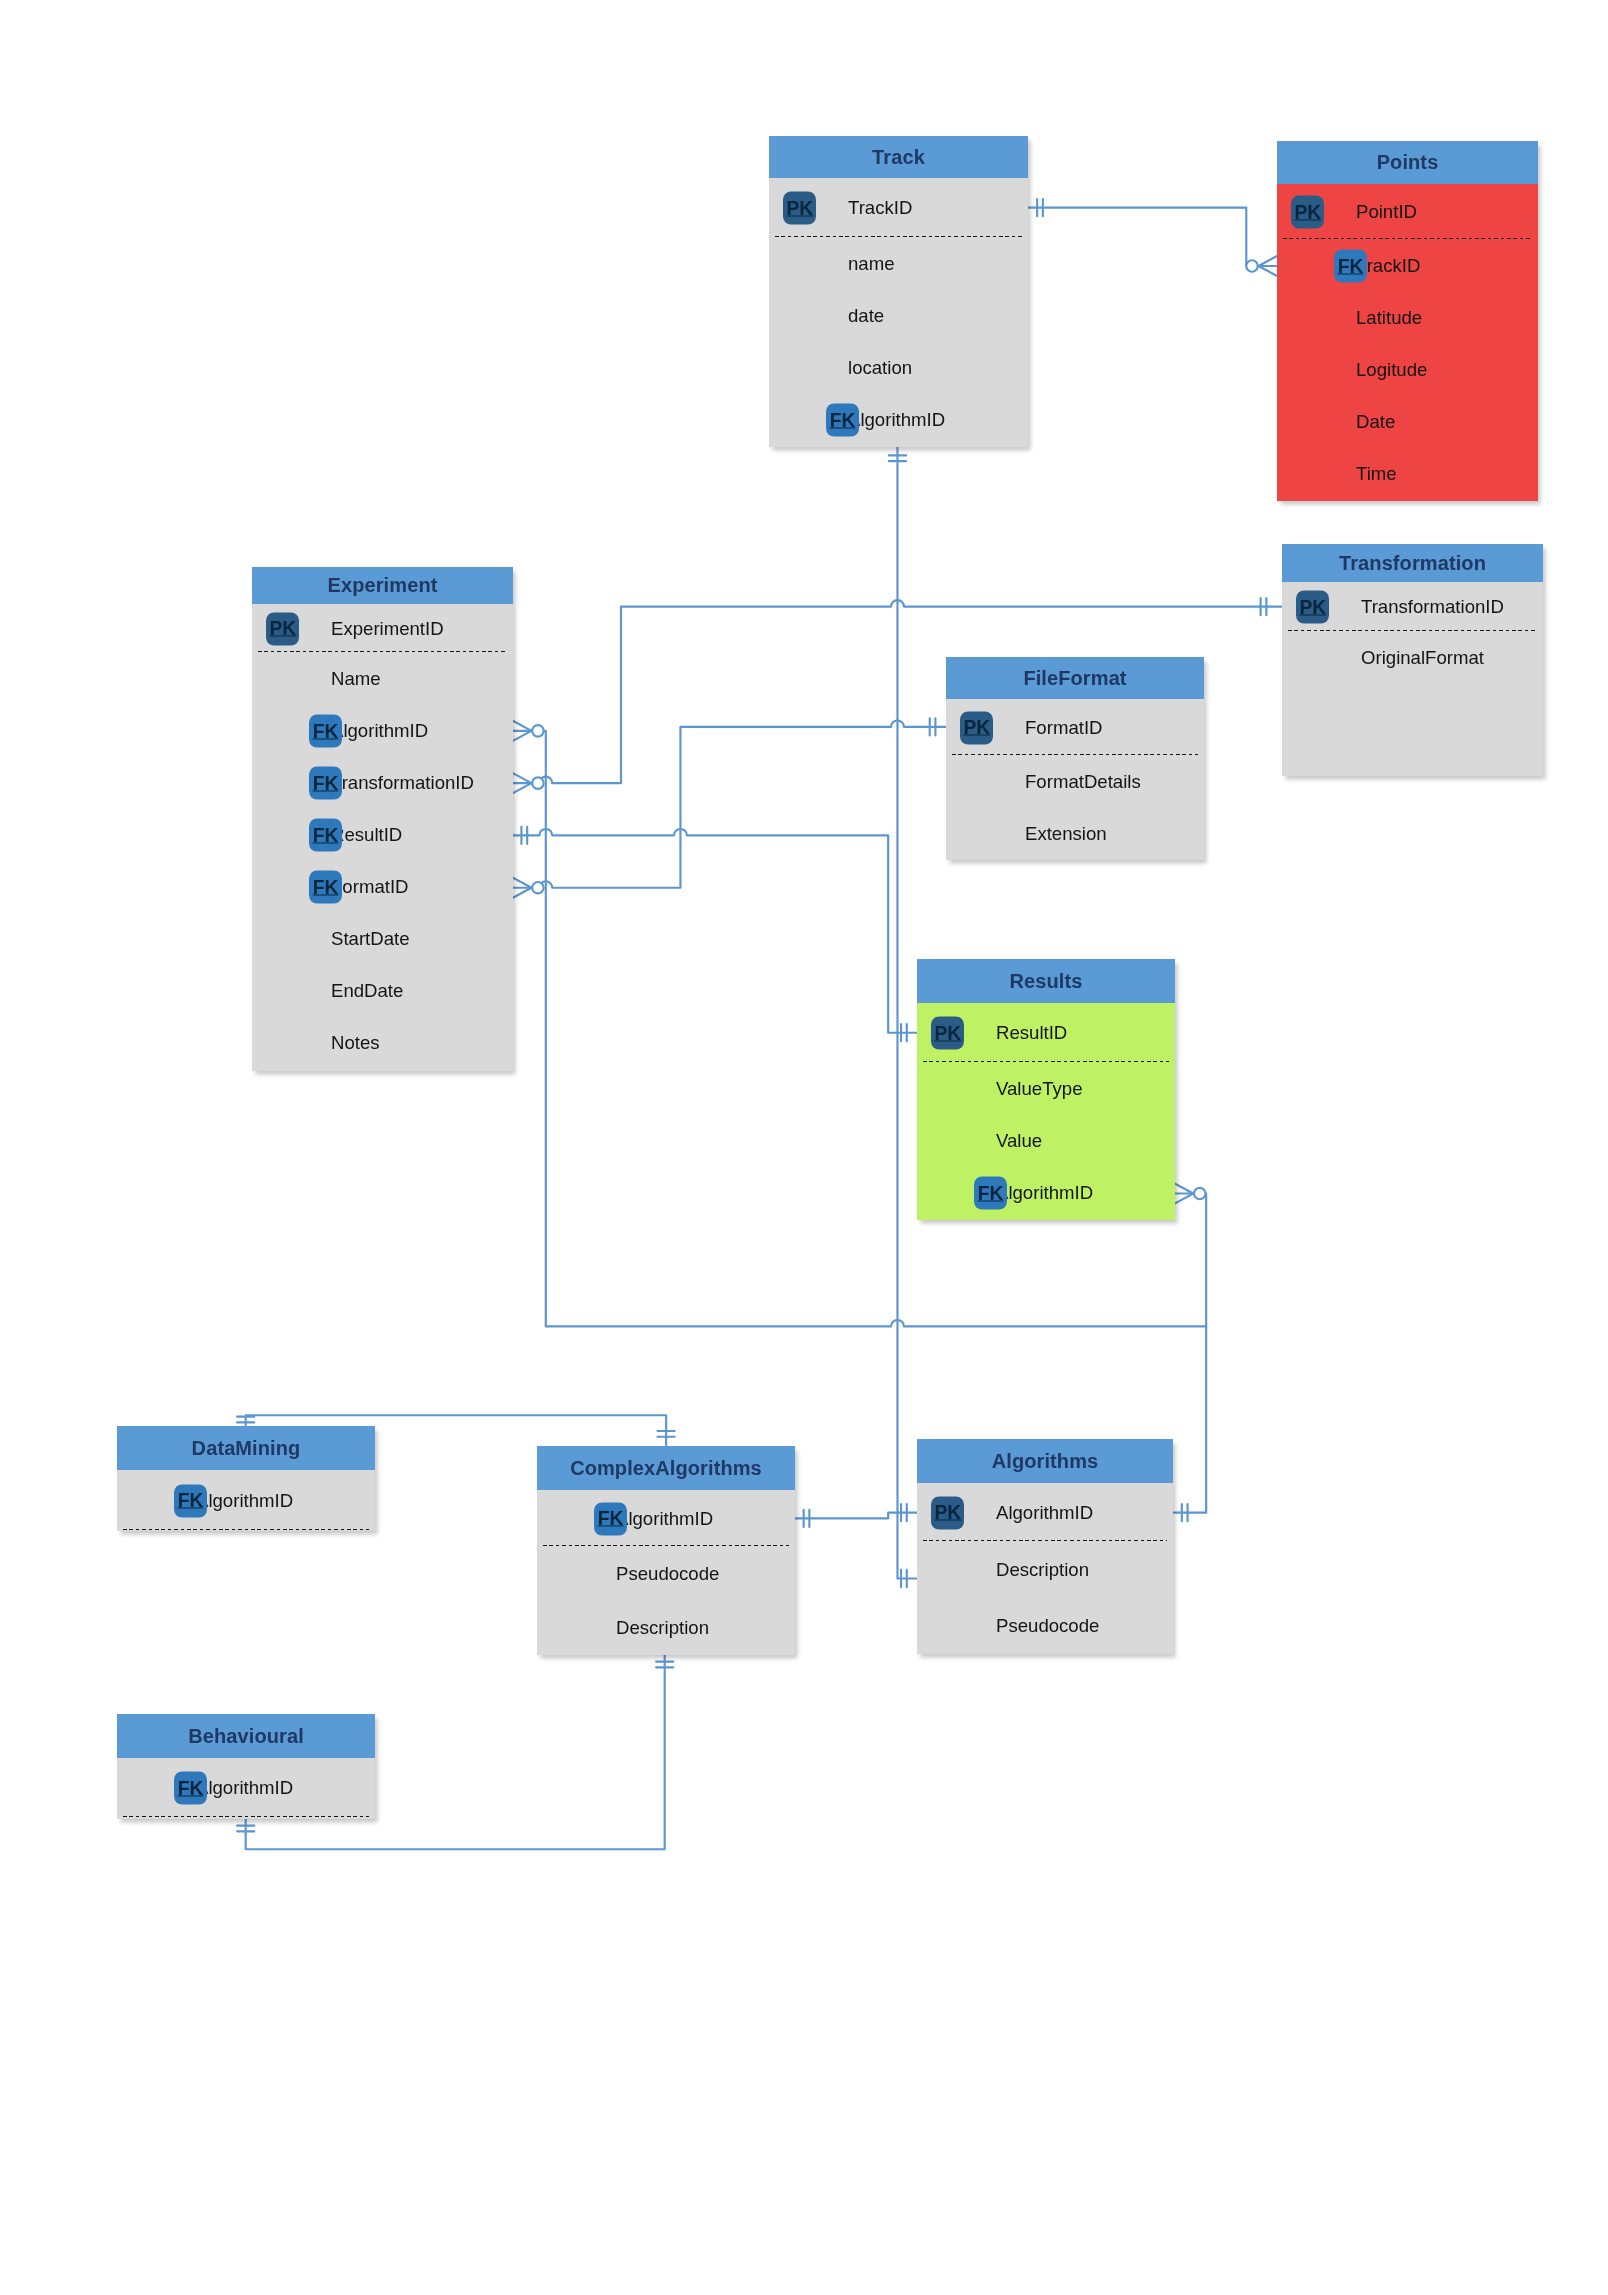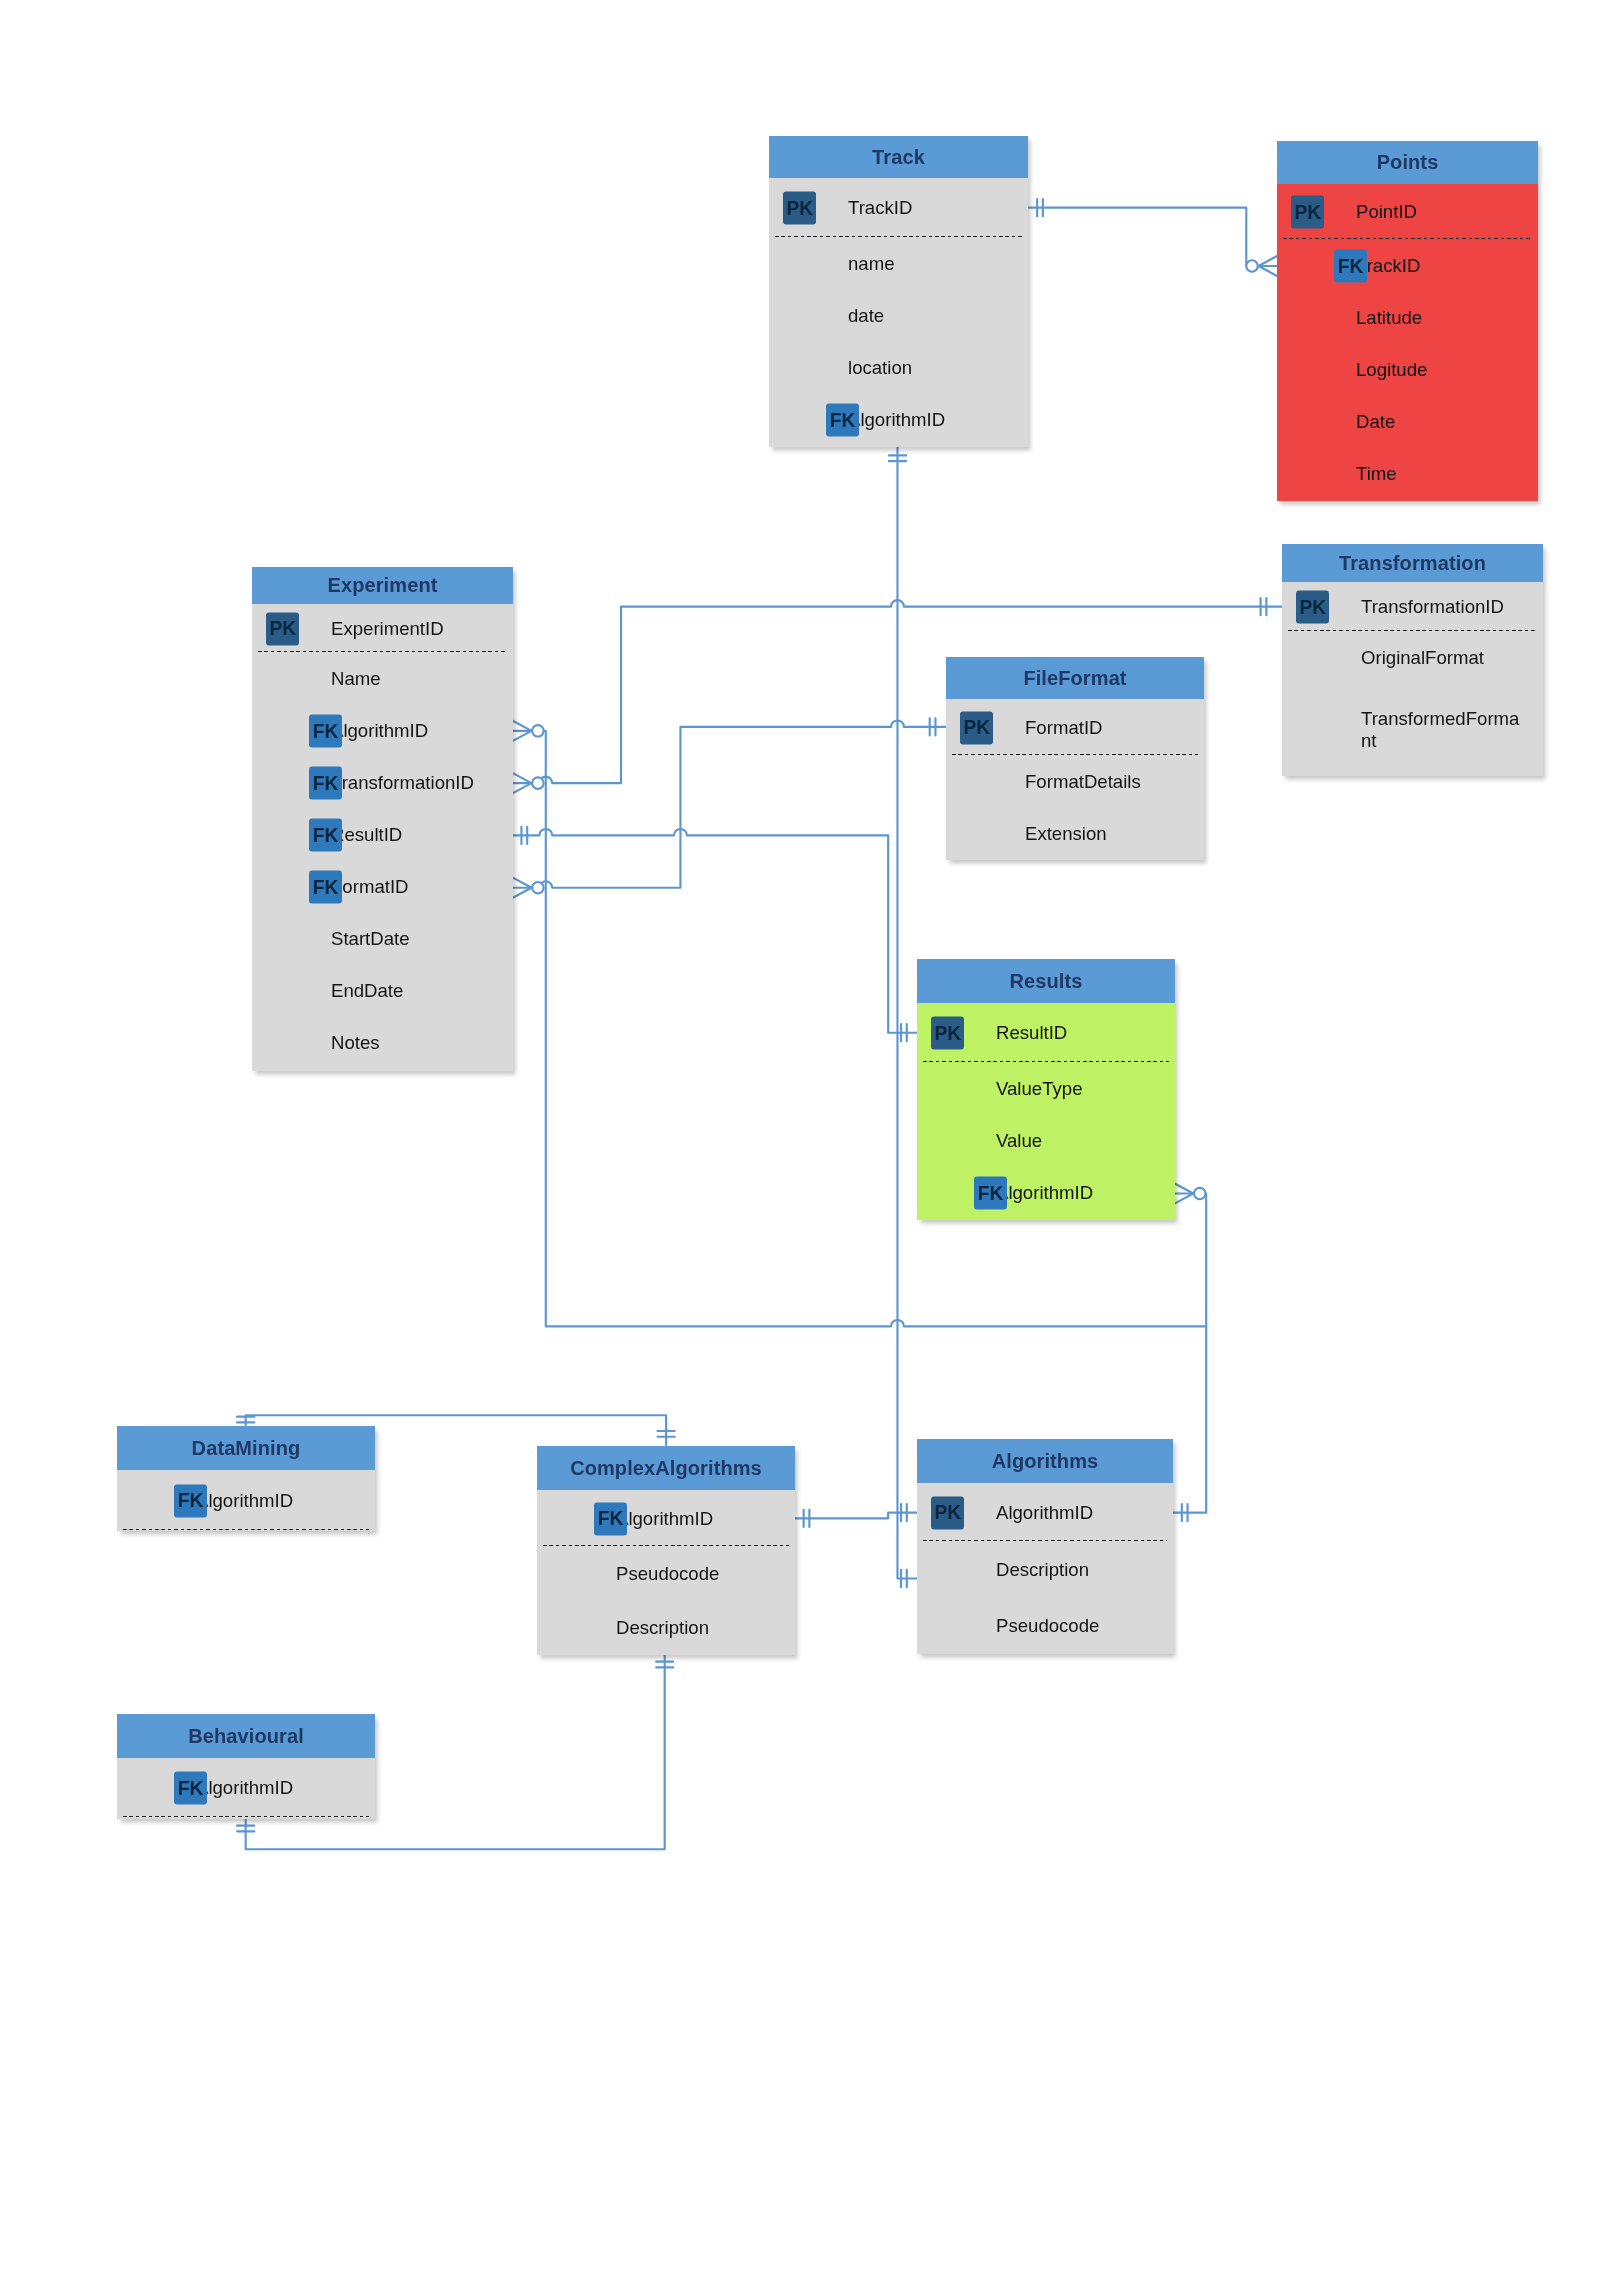--- a/index.html
+++ b/index.html
@@ -26,21 +26,21 @@
   .row .label{margin-left:79px;padding-right:20px;line-height:1.18;}
   .row.wrap .label{word-break:break-all;}
   .row.sep::after{
     content:"";position:absolute;left:6.4px;right:6.4px;bottom:0;height:2.1px;
     background:repeating-linear-gradient(90deg,#141414 0 3.6px,transparent 3.6px 6.4px);
     background-size:auto 1.4px;background-repeat:repeat-x;background-position:0 0;
   }
   .badge{
     position:absolute;top:50%;transform:translateY(-50%);
     width:33px;height:33px;display:flex;align-items:center;justify-content:center;
-    font-weight:bold;font-size:19.3px;color:#09263f;border-radius:3px;
+    font-weight:bold;font-size:19.3px;color:#09263f;border-radius:8px;text-decoration:underline;
   }
   .badge.pk{left:14.3px;background:#2B5C87;}
   .badge.fk{left:57px;background:#2E79BB;}
 </style>
 </head>
 <body>
 
 <div id="canvas">
   <svg id="wires" width="1608" height="2295" viewBox="0 0 2245 3204">
       <g stroke="#5C96D0">
@@ -179,23 +179,20 @@
       </div>
       <div class="entity" style="left: 1282px; top: 489px; width: 261px; height: 232px; background: rgb(217, 217, 217);">
         <div class="hdr" style="height: 38px; background: rgb(91, 155, 213); color: rgb(31, 56, 100);">Transformation</div>
         <div class="row sep" style="height: 50px;">
           <span class="badge pk" style="background: rgb(43, 92, 135);">PK</span>
           <span class="label">TransformationID</span>
         </div>
         <div class="row" style="height: 52px;">
           <span class="label">OriginalFormat</span>
         </div>
-        <div class="row wrap" style="height: 92px;">
-          <span class="label">TransformedFormant</span>
-        </div>
       </div>
       <div class="entity" style="left: 946px; top: 602px; width: 258px; height: 203px; background: rgb(217, 217, 217);">
         <div class="hdr" style="height: 42px; background: rgb(91, 155, 213); color: rgb(31, 56, 100);">FileFormat</div>
         <div class="row sep" style="height: 57px;">
           <span class="badge pk" style="background: rgb(43, 92, 135);">PK</span>
           <span class="label">FormatID</span>
         </div>
         <div class="row" style="height: 52px;">
           <span class="label">FormatDetails</span>
         </div>

